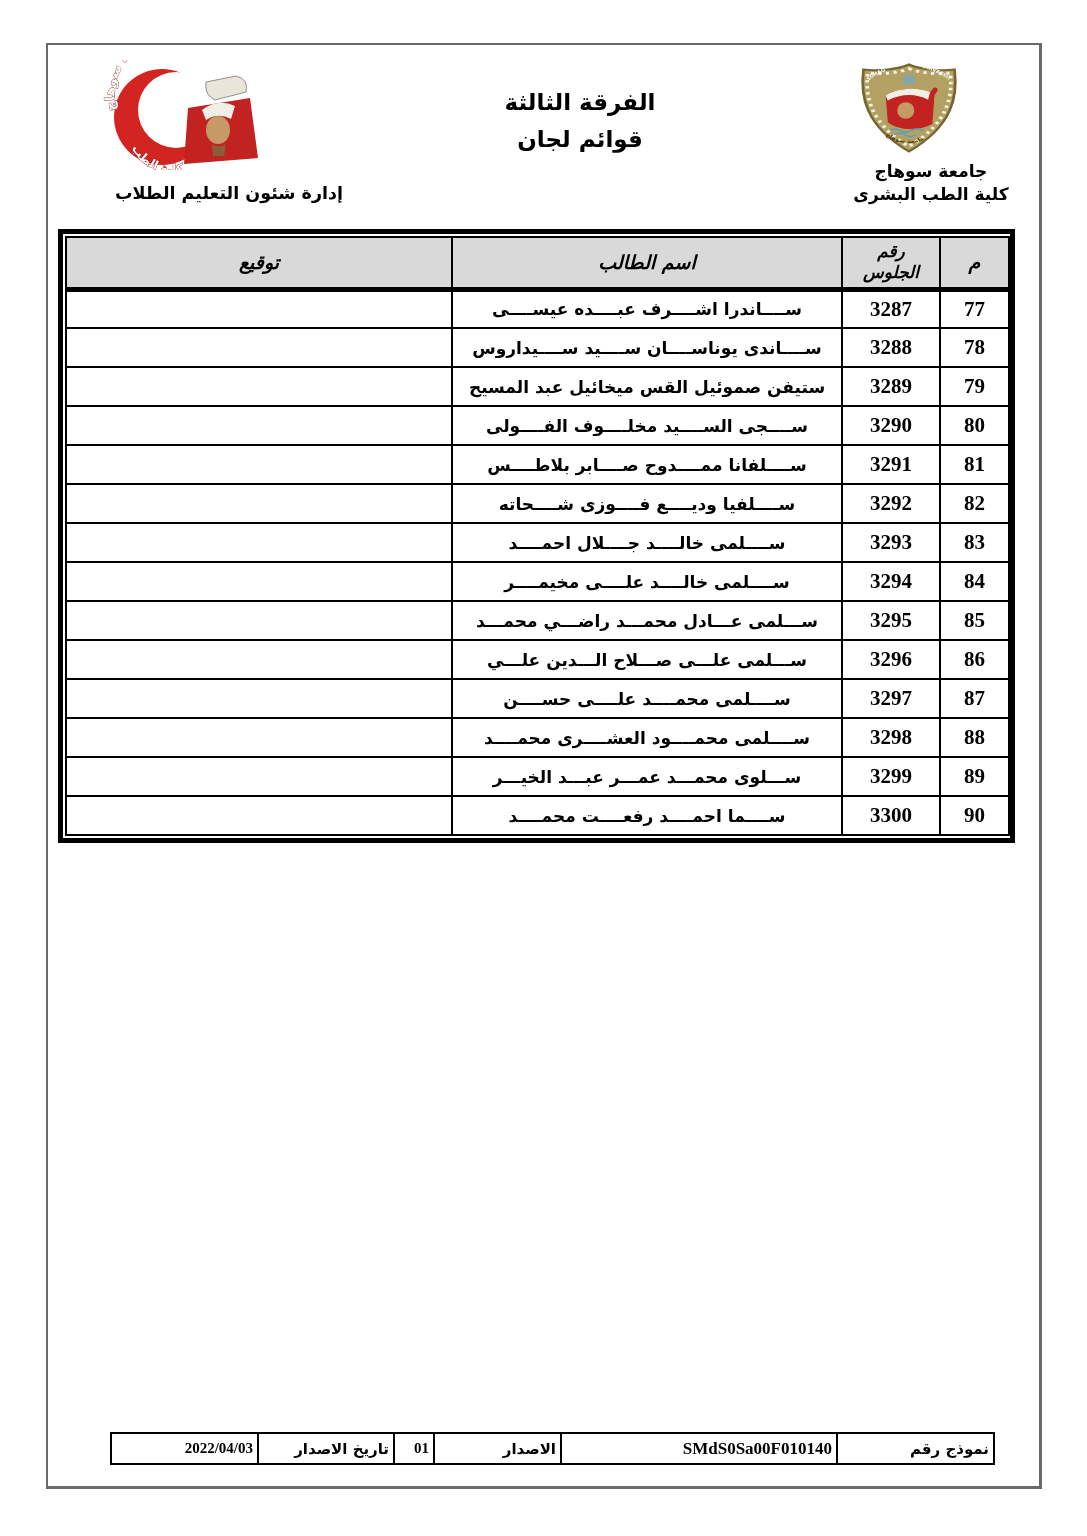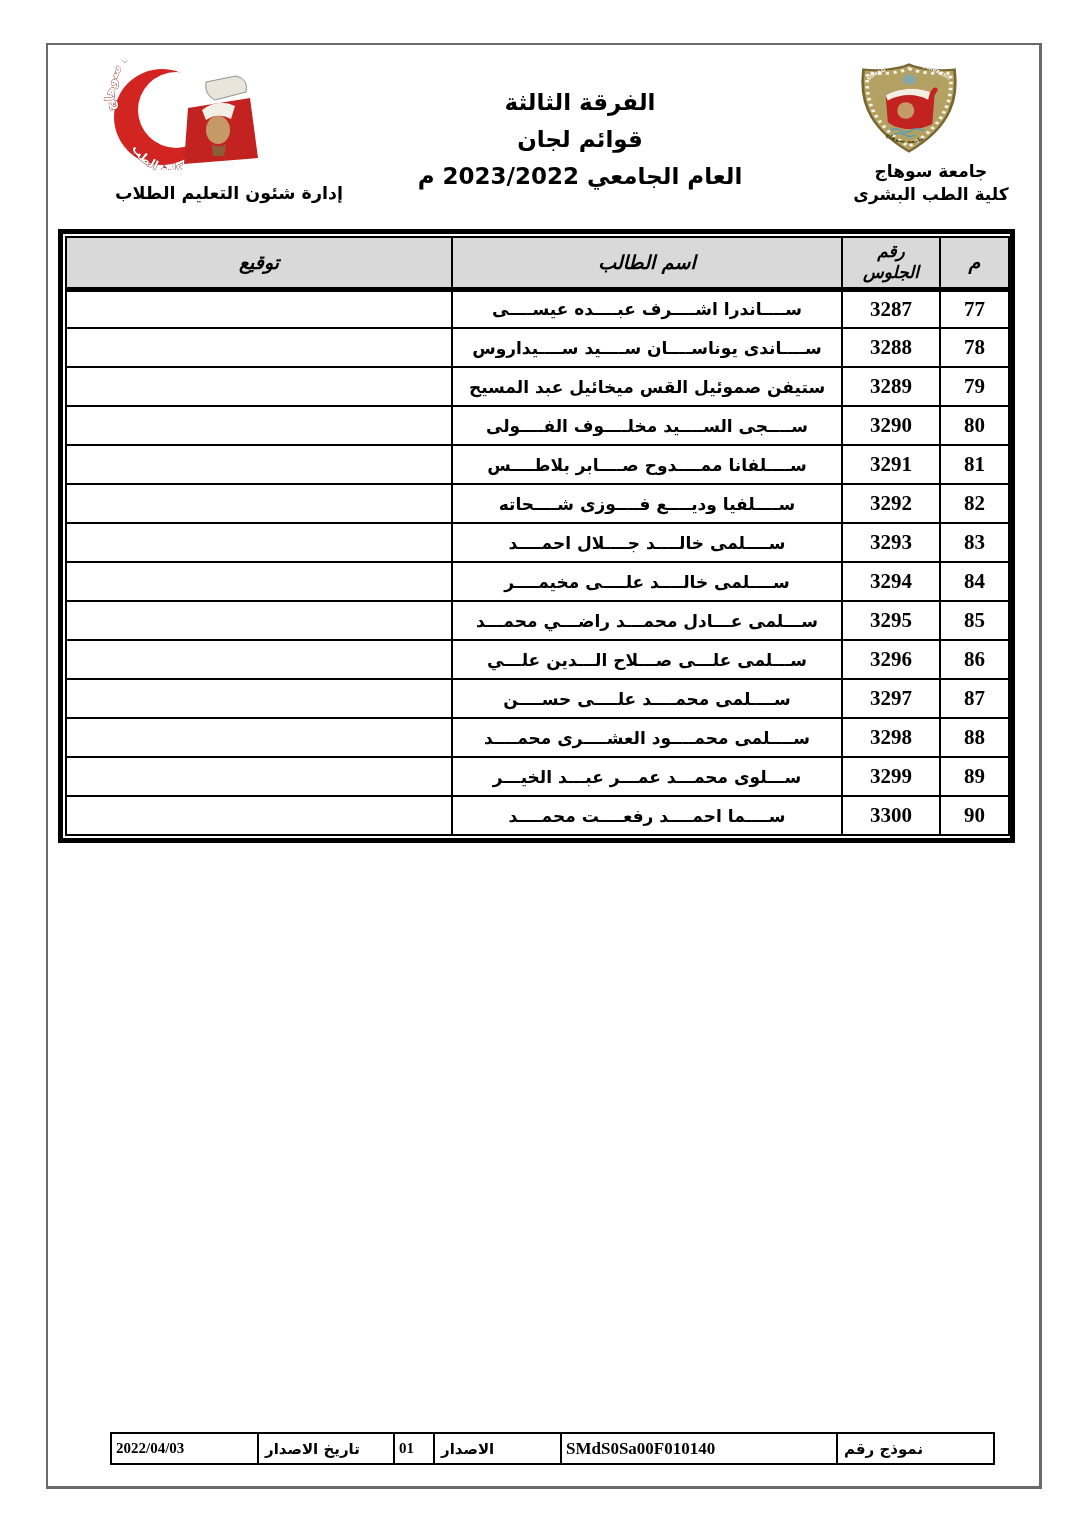--- a/index.html
+++ b/index.html
@@ -34,36 +34,35 @@
   .students thead th.seat-h{font-size:17px;line-height:21px;white-space:pre-line;}
   .students tbody td{height:39px;text-align:center;vertical-align:middle;margin-top:12px;}
   td.index-cell,td.seat-cell{font-family:"Liberation Serif",serif;font-weight:bold;font-size:21px;}
   td.name-cell{font-weight:bold;font-size:17px;direction:rtl;padding:0 6px;}
   col.c-idx{width:69px}col.c-seat{width:98px}col.c-name{width:390px}col.c-sig{width:386px}
 
   
   .footer-frame{position:absolute;left:110px;top:1432px;}
   table.meta{border-collapse:collapse;direction:rtl;}
   .meta td{border:2px solid #000;height:31px;box-sizing:border-box;vertical-align:middle;
-           text-align:left;font-weight:bold;padding:0 4px;}
+           text-align:right;font-weight:bold;padding:0 4px;}
   .meta td.ar{font-size:15px;padding-left:6px;}
   .meta td.code{font-family:"Liberation Serif",serif;font-size:17px;width:276px;direction:ltr;border-radius:10px;}
   .meta td.num{font-family:"Liberation Serif",serif;font-size:15px;direction:ltr;}
   .w-form{width:157px}.w-issue{width:127px}.w-issueval{width:40px}
   .w-datelbl{width:136px}.w-dateval{width:147px}
 </style>
 </head>
 <body>
 
 <div class="page-frame"></div>
 
 <div class="title-block">
   <div>الفرقة الثالثة</div>
   <div>قوائم لجان</div>
-  <div>العام الجامعي 2023/2022 م</div>
 </div>
 
 <svg class="logo-svg" style="left:856px;top:62px;width:106px;height:92px;" viewBox="0 0 100 110" preserveAspectRatio="none">
   <defs>
     <path id="shL" d="M12,22 A 52,52 0 0 1 38,7"></path>
     <path id="shR" d="M62,7 A 52,52 0 0 1 88,22"></path>
     <path id="shB" d="M28,88 A 32,32 0 0 0 72,88"></path>
   </defs>
   <path d="M50,3 C61,9 79,11 93,9 C96,40 92,76 50,107 C8,76 4,40 7,9 C21,11 39,9 50,3 Z" fill="#b3a163" stroke="#776632" stroke-width="2.5"></path>
   <path d="M50,8 C60,13 76,15 89,13 C91,40 88,72 50,101 C12,72 9,40 11,13 C24,15 40,13 50,8 Z" fill="none" stroke="#f7f3e4" stroke-width="3.5" stroke-dasharray="3,4.2"></path>

